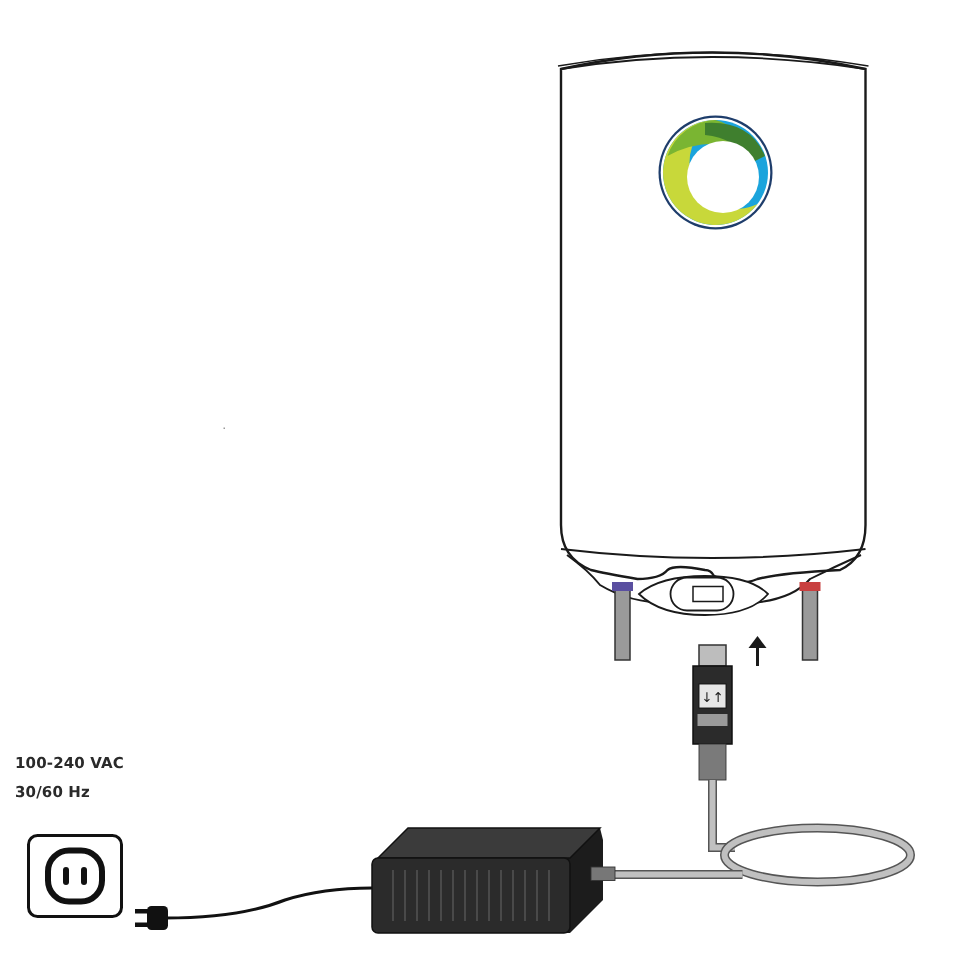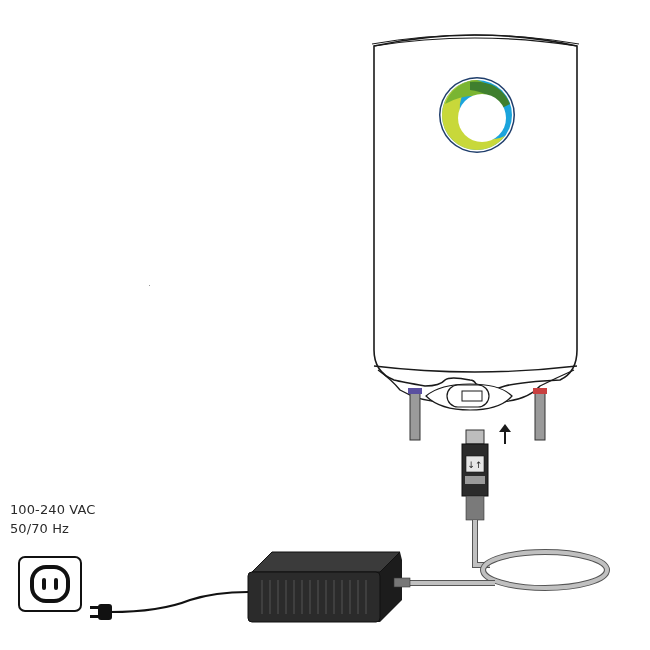--- a/index.html
+++ b/index.html
@@ -1,18 +1,18 @@
 <!DOCTYPE html>
 <html><head>
 <meta charset="utf-8">
 <style>
   html, body { margin: 0; padding: 0; background: #ffffff; }
   body { width: 650px; height: 650px; position: relative; overflow: hidden; font-family: "Liberation Sans", sans-serif; }
   .diagram { position: absolute; left: 0; top: 0; width: 650px; height: 650px; }
-  .spec-label { position: absolute; left: 10px; top: 500px; font-family: "DejaVu Sans", sans-serif; font-size: 13px; line-height: 19px; color: #2a2a2a; letter-spacing: 0.1px; }
+  .spec-label { position: absolute; left: 10px; top: 500px; font-family: "DejaVu Sans", sans-serif; font-size: 10px; line-height: 19px; color: #2a2a2a; letter-spacing: 0.1px; font-weight: bold; }
   .spec-label div { white-space: nowrap; }
   svg { position: absolute; left: 0; top: 0; }
 </style>
 </head>
 <body>
 
 <div class="diagram">
 <svg width="650" height="650" viewBox="0 0 650 650">
 
   <g>
@@ -105,15 +105,15 @@
     <rect x="32" y="567" width="36" height="34" rx="14" fill="#ffffff" stroke="#111" stroke-width="4"></rect>
     <rect x="42" y="578" width="4" height="12" rx="2" fill="#111"></rect>
     <rect x="54" y="578" width="4" height="12" rx="2" fill="#111"></rect>
   </g>
 
   <rect x="149" y="285" width="1" height="1" fill="#999"></rect>
 </svg>
 
 <div class="spec-label">
   <div>100-240 VAC</div>
-  <div>50/70 Hz</div>
+  <div>30/60 Hz</div>
 </div>
 </div>
 
 </body></html>

